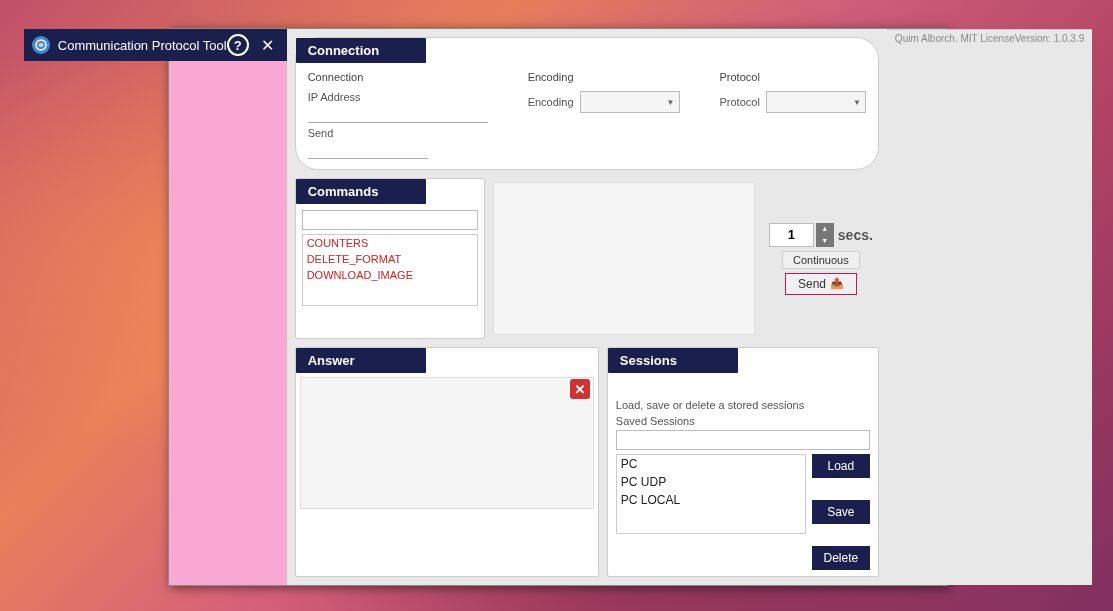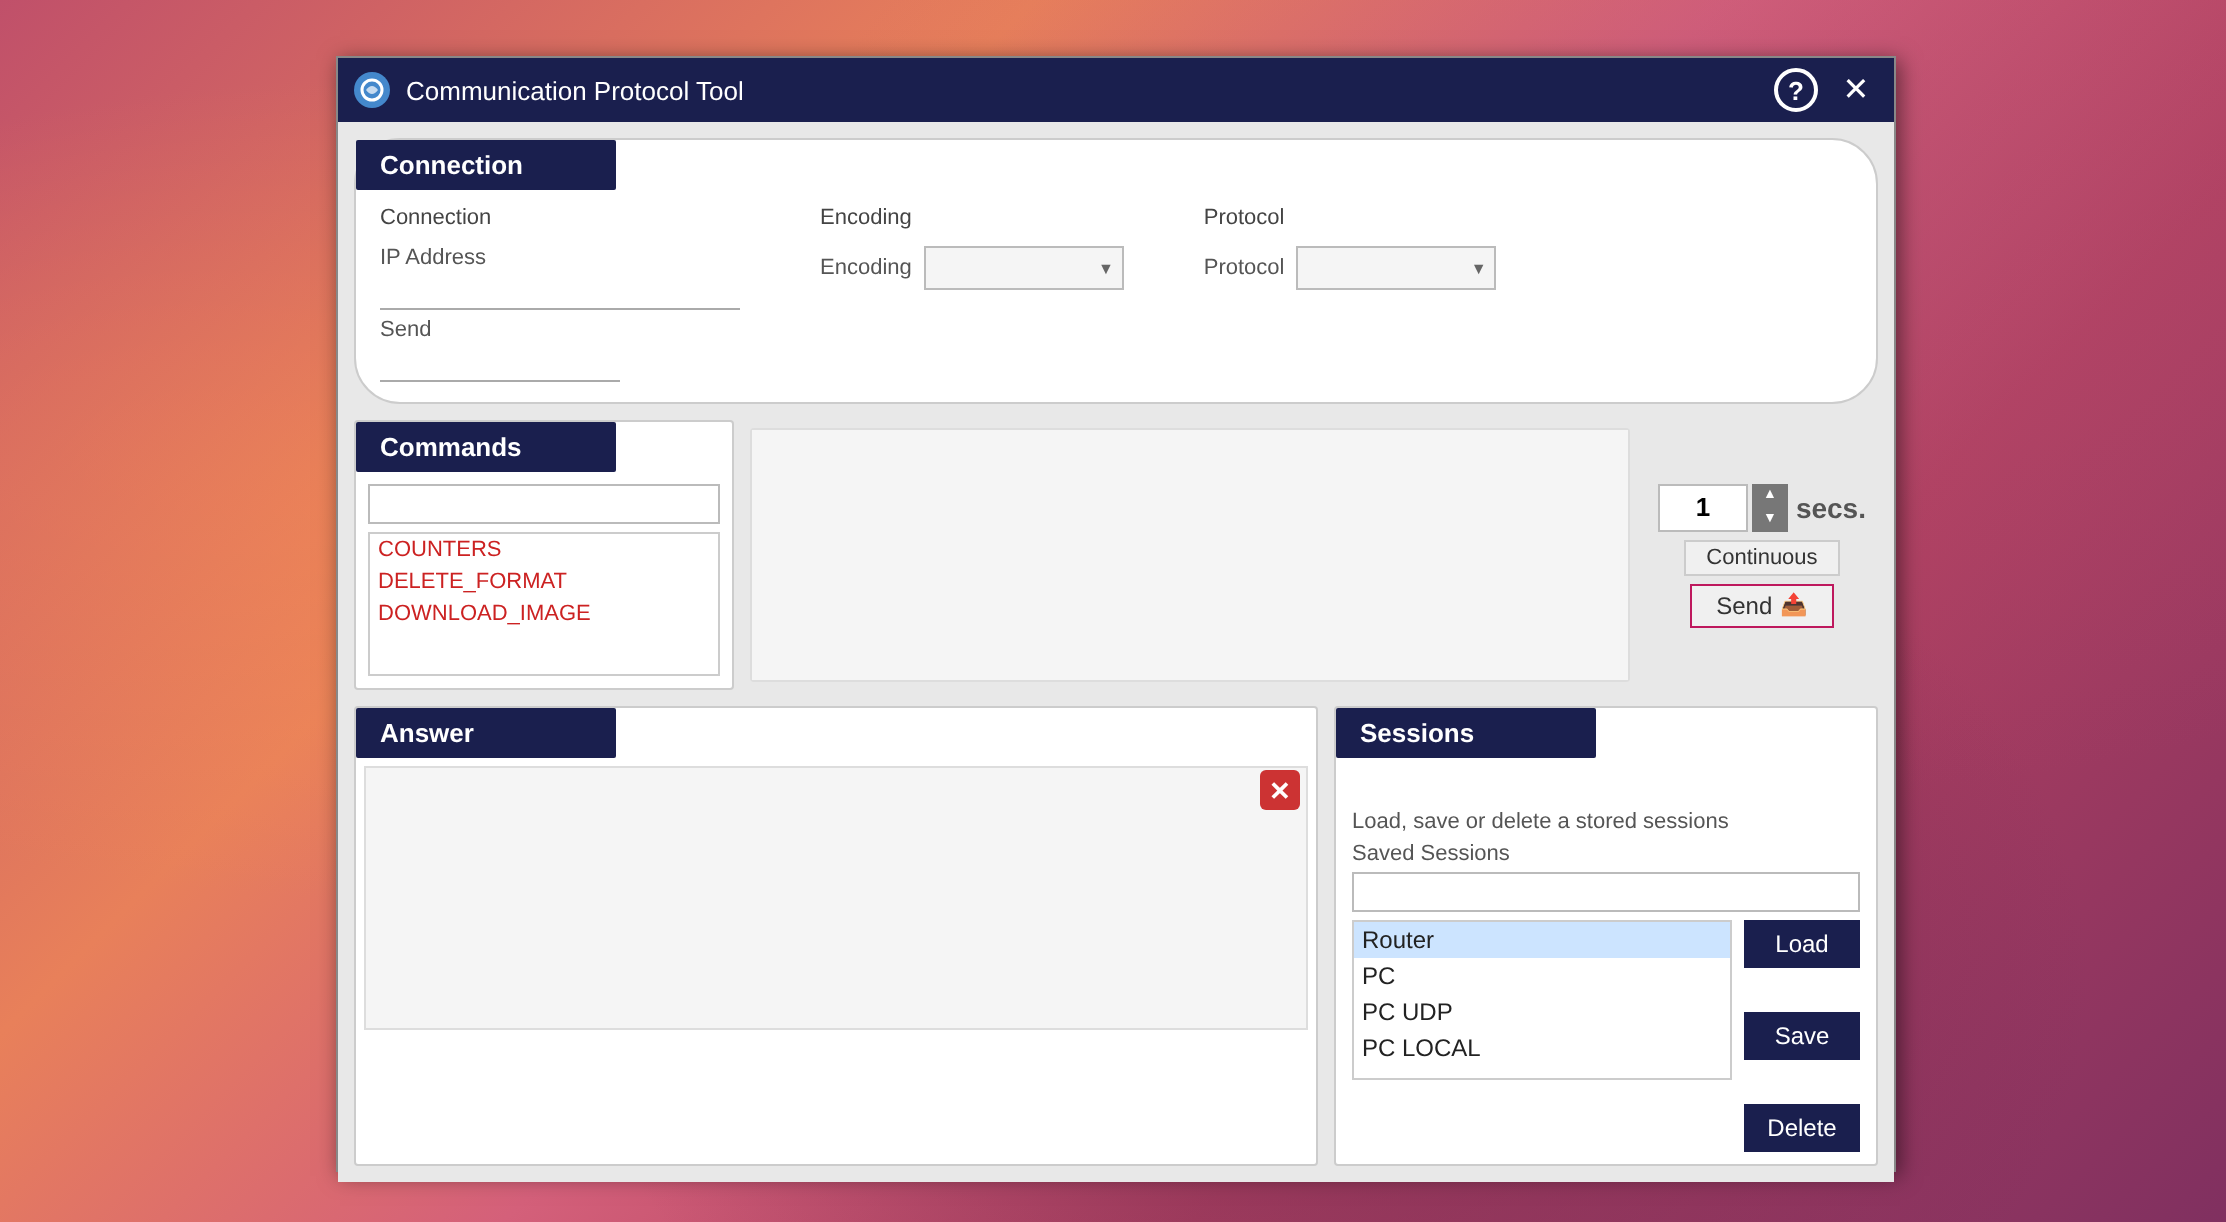--- a/index.html
+++ b/index.html
@@ -27,21 +27,22 @@
     .main-window {
       position: absolute;
       left: 168px;
       top: 28px;
       width: 780px;
       height: 558px;
       background: #f9a8d4;
       border: 1px solid #888;
       box-shadow: 2px 2px 10px rgba(0,0,0,0.5);
       display: flex;
-      flex-direction: column;
+      flex-direction: row;
+      justify-content: center;
     }
 
     
     .title-bar {
       background: #1a1f4e;
       color: white;
       height: 32px;
       display: flex;
       align-items: center;
       padding: 0 8px;
@@ -551,31 +552,34 @@
 
       <div class="panel sessions-panel">
         <div class="panel-header">Sessions</div>
         <div class="sessions-inner">
           <div class="sessions-desc">Load, save or delete a stored sessions</div>
           <div class="sessions-label">Saved Sessions</div>
           <input class="sessions-search" type="text" style="">
           <div class="sessions-list-area">
             <div class="sessions-list-container">
               <ul class="sessions-list">
-                <li class="sessions-list-item selected">Router</li>
                 <li class="sessions-list-item">PC</li>
                 <li class="sessions-list-item">PC UDP</li>
                 <li class="sessions-list-item">PC LOCAL</li>
               </ul>
             </div>
             <div class="sessions-buttons">
               <button class="session-btn">Load</button>
               <button class="session-btn">Save</button>
               <button class="session-btn">Delete</button>
             </div>
           </div>
         </div>
       </div>
     </div>
 
   </div>
 
+  <div class="footer">
+    <span>Quim Alborch. MIT License</span>
+    <span>Version: 1.0.3.9</span>
+  </div>
 </div>
 
 </body></html>

